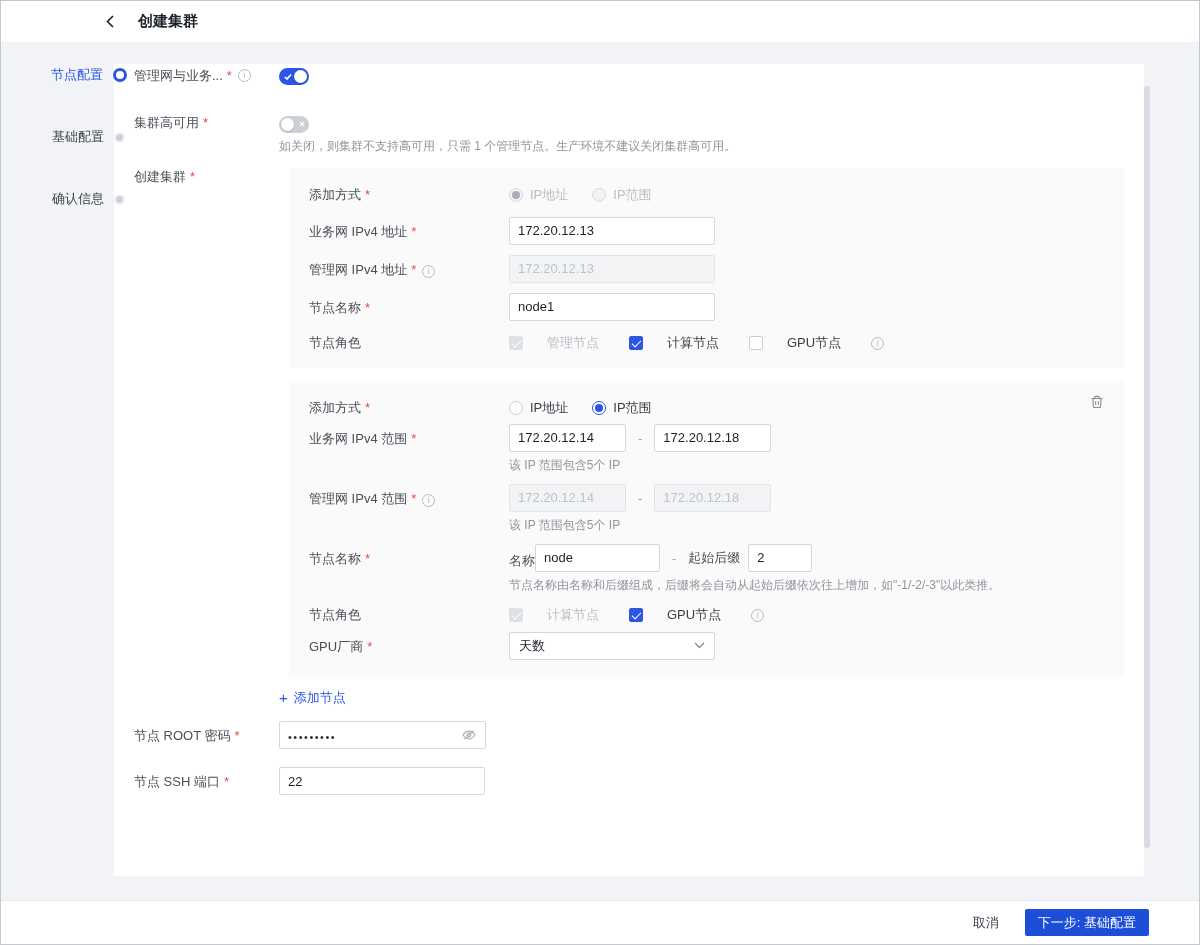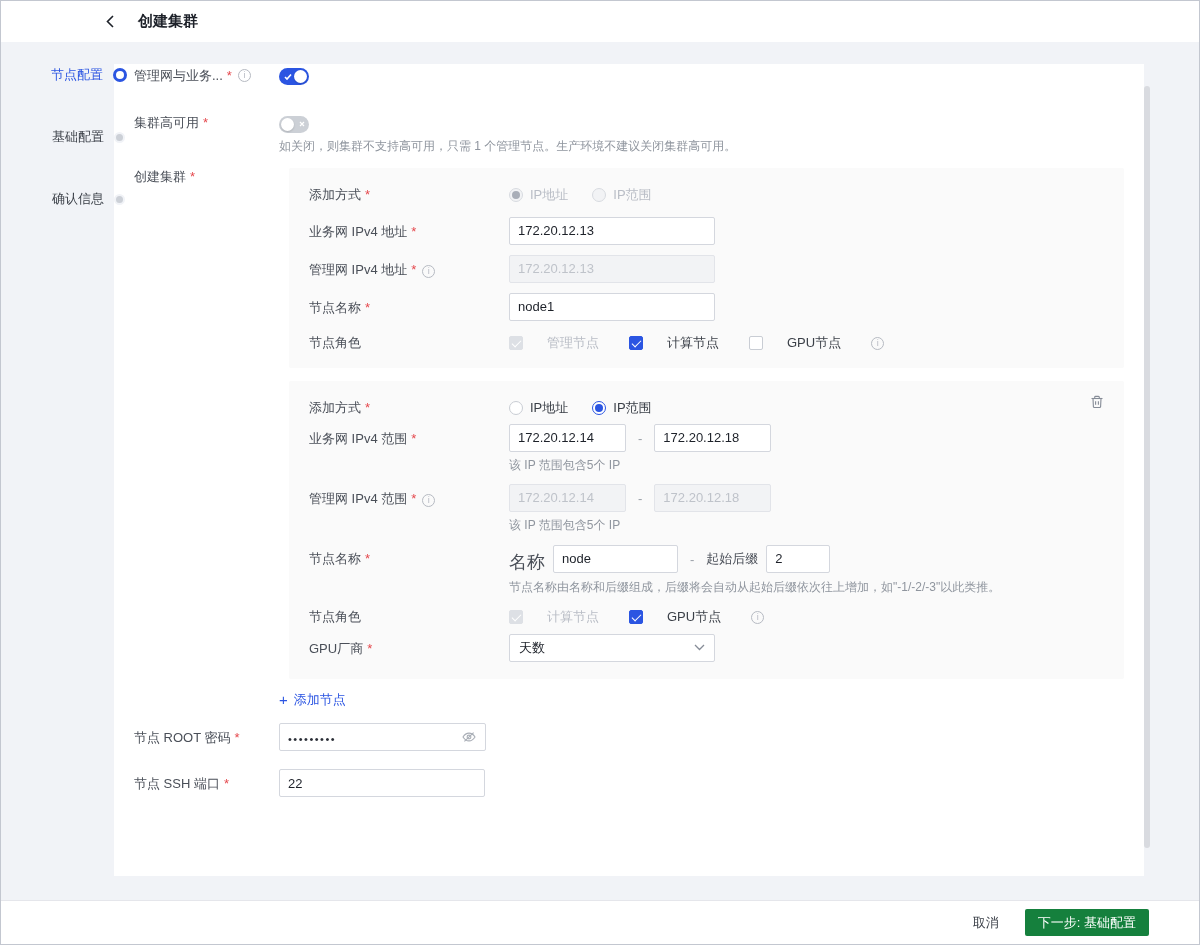--- a/index.html
+++ b/index.html
@@ -64,21 +64,21 @@
   .slabel{flex:none;width:200px;font-size:13px;color:#4a4f58;line-height:18px}
   .sctrl{flex:1;min-width:0}
   .mt13{margin-top:13px}.mt10{margin-top:10px}.mt11{margin-top:11px}.mt7{margin-top:7px}.mt18{margin-top:8px}
 
   
   .inp{height:28px;border:1px solid #d4d7de;border-radius:2px;background:#fff;font-size:13px;color:#1d2129;padding:0 8px;font-family:inherit;outline:none}
   .inp.dis{background:#f2f3f5;color:#bfc3ca;border-color:#e2e4e9}
   .w206{width:206px}.w117{width:117px}.w125{width:125px}.w64{width:64px}
   .dash{display:inline-block;color:#9aa0a8;font-size:13px;margin:0 12px;padding-top:2px}
   .rangerow{display:flex;align-items:center}
-  .inlbl{font-size:18px;color:#4a4f58;margin-right:8px}
+  .inlbl{font-size:13px;color:#4a4f58;}
   .inlbl2{font-size:13px;color:#4a4f58;margin:0 8px 0 0}
 
   
   .rgroup{display:flex;align-items:center;gap:24px;height:18px}
   .rad{display:flex;align-items:center;gap:7px;font-size:13px;color:#3a3f47;cursor:pointer}
   .rdot{width:14px;height:14px;border-radius:50%;border:1px solid #c9cdd4;background:#fff;position:relative;flex:none}
   .rad.sel .rdot{border-color:#2b55e2}
   .rad.sel .rdot::after{content:"";position:absolute;inset:2px;border-radius:50%;background:#2b55e2}
   .rad.dis{color:#b9bdc6;cursor:default}
   .rad.dis .rdot{background:#f2f3f5;border-color:#d8dbe0}
@@ -112,21 +112,21 @@
   .inpbox{display:flex;align-items:center;height:28px;border:1px solid #d4d7de;border-radius:2px;background:#fff;padding:0 8px}
   .w207{width:207px}
   .redact{width:172px;height:20px;border-radius:10px;background:#b3b6bc;margin-left:-1px}
   .pwd{justify-content:space-between}
   .dots{font-size:11px;letter-spacing:1.5px;color:#2a2e36;padding-top:3px}
   .eyebtn{display:flex;align-items:center;cursor:pointer}
 
   
   .footer{position:absolute;left:0;right:0;bottom:0;height:44px;background:#fff;border-top:1px solid #e5e6eb;display:flex;align-items:center;justify-content:flex-end;gap:26px;padding-right:50px;z-index:3}
   .btn-text{background:none;border:none;font-size:13px;color:#3a3f47;cursor:pointer;font-family:inherit}
-  .btn-primary{background:#15803d;color:#fff;border:none;border-radius:2px;height:27px;padding:0 13px;font-size:13px;cursor:pointer;font-family:inherit}
+  .btn-primary{background:#1d4ed8;color:#fff;border:none;border-radius:2px;height:27px;padding:0 13px;font-size:13px;cursor:pointer;font-family:inherit}
 </style>
 </head>
 <body>
 
 <div class="window">
 
   <header class="topbar">
     <span class="backwrap">
       <svg width="8" height="13" viewBox="0 0 8 13" fill="none" stroke="#1d2129" stroke-width="1.6">
           <polyline points="7,1 1.5,6.5 7,12"></polyline>

